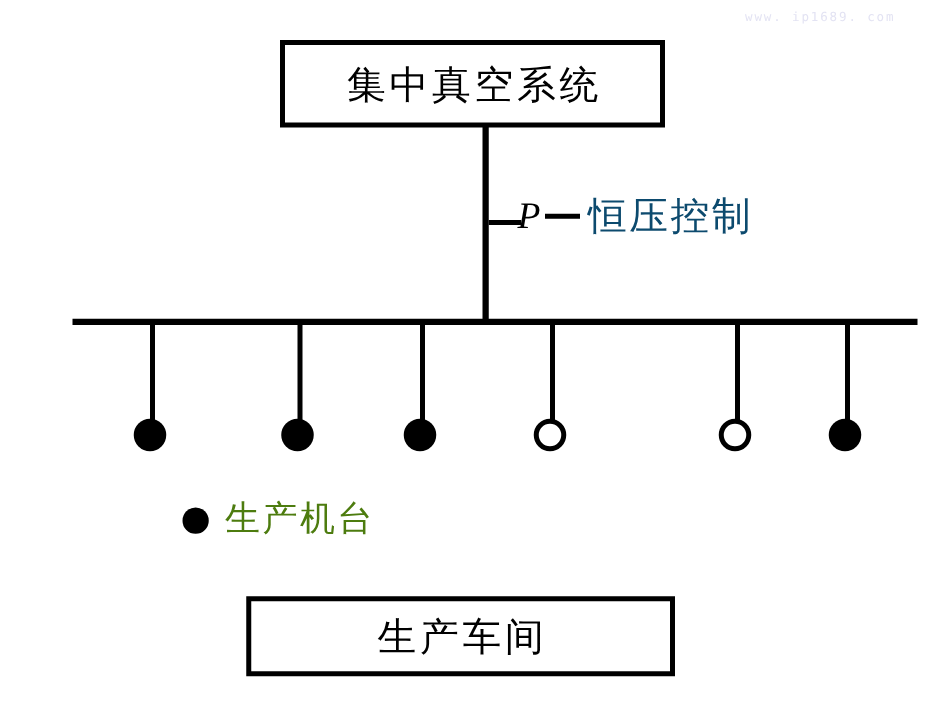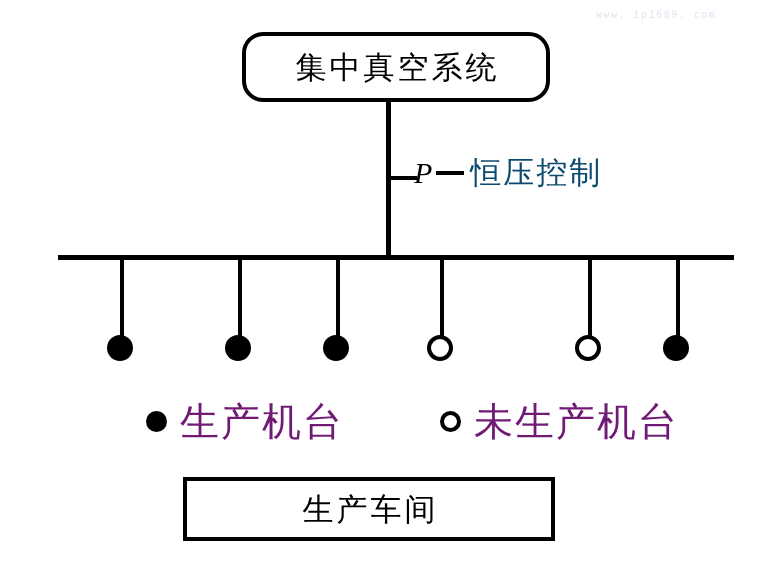--- a/index.html
+++ b/index.html
@@ -43,30 +43,29 @@
     font-family: "Liberation Serif", "DejaVu Serif", serif;
     font-size: 31px;
     line-height: 1;
     color: #000000;
     letter-spacing: 3px;
     white-space: nowrap;
     padding-left: 3px;
   }
 
   #vacuum-box {
-    left: 242px;
+    left: 224px;
     top: 32px;
     width: 308px;
     height: 70px;
-    border-radius: 21px;
   }
   #workshop-box {
-    left: 183px;
+    left: 197px;
     top: 477px;
-    width: 372px;
+    width: 343px;
     height: 64px;
   }
 
   
   .vline {
     position: absolute;
     background: #000000;
     width: 5px;
   }
   .hline {
@@ -184,23 +183,23 @@
   }
   .legend-swatch.filled {
     background: #000000;
   }
   .legend-swatch.hollow {
     background: #ffffff;
     border: 4px solid #000000;
   }
   .legend-label {
     font-family: Liberation Serif, serif;
-    font-size: 39px;
-    line-height: 1;
-    color: #701a75;
+    font-size: 28px;
+    line-height: 1;
+    color: #4d7c0f;
     letter-spacing: 2px;
   }
 </style>
 </head>
 <body>
 
 <div id="canvas">
 
   <div class="watermark">www. ip1689. com</div>
 
@@ -247,23 +246,19 @@
   <div class="machine" style="left:676px">
     <div class="drop"></div>
     <div class="marker filled"></div>
   </div>
 
   <div id="legend">
     <div class="legend-item">
       <span class="legend-swatch filled"></span>
       <span class="legend-label">生产机台</span>
     </div>
-    <div class="legend-item">
-      <span class="legend-swatch hollow"></span>
-      <span class="legend-label">未生产机台</span>
-    </div>
   </div>
 
   <div class="node-box" id="workshop-box">
     <span class="box-label">生产车间</span>
   </div>
 
 </div>
 
 </body></html>

